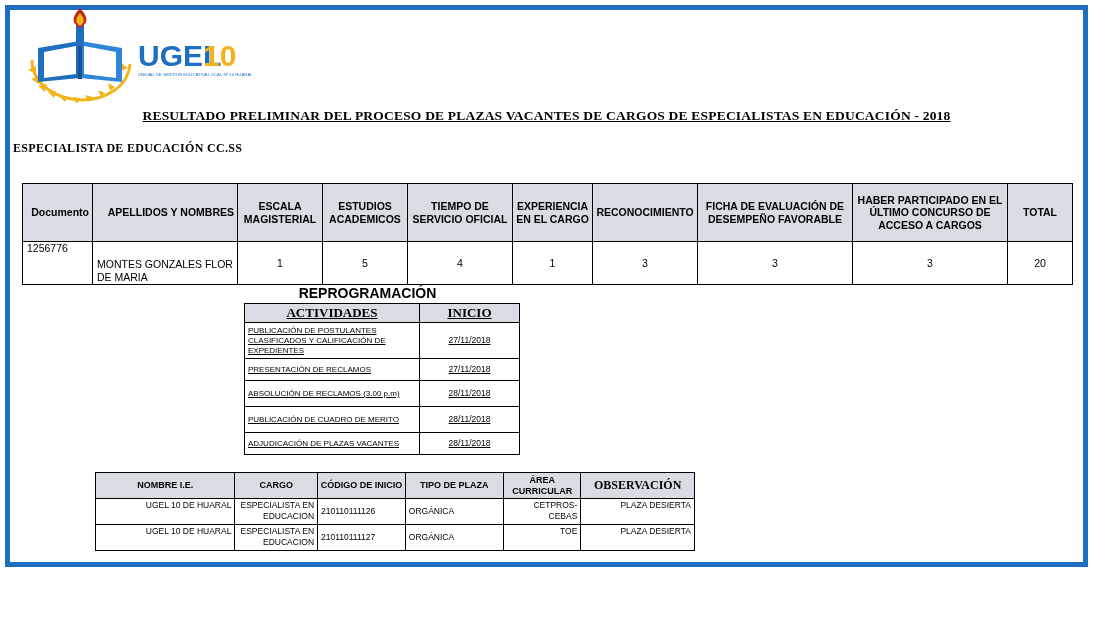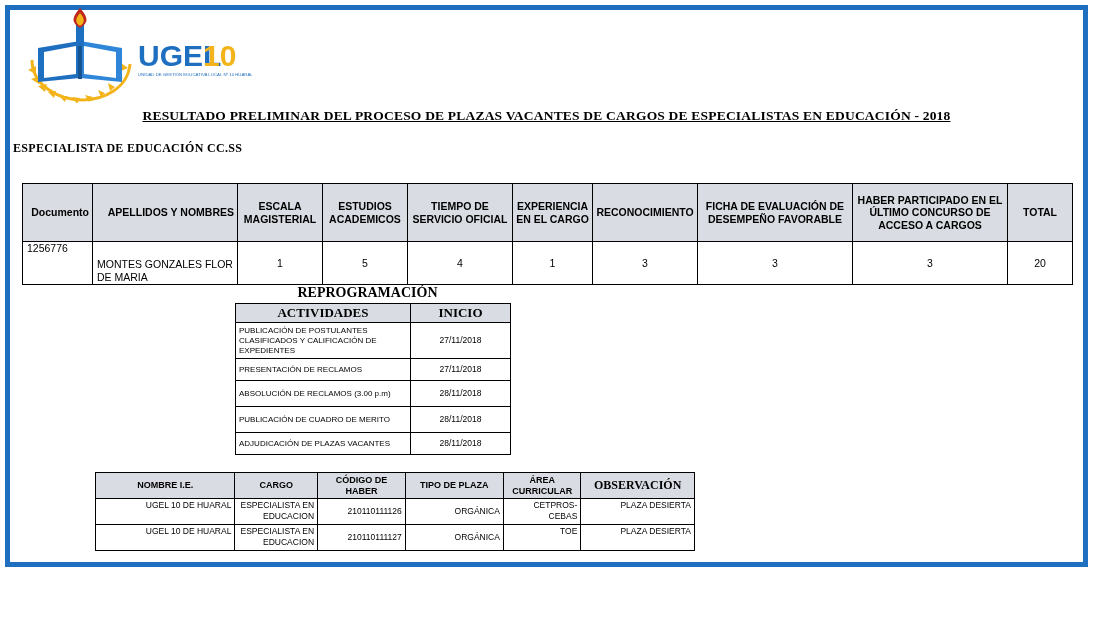--- a/index.html
+++ b/index.html
@@ -125,31 +125,32 @@
     line-height: 1.2;
   }
 
   
   .repro-title {
     position: absolute;
     left: 230px;
     top: 285px;
     width: 275px;
     text-align: center;
-    font-family: Liberation Serif, serif;
+    font-family: Liberation Sans, sans-serif;
     font-weight: bold;
     font-size: 14px;
     color: #000000;
   }
   .t-repro {
     position: absolute;
-    left: 235px;
+    left: 244px;
     top: 303px;
     width: 275px;
     table-layout: fixed;
+    text-decoration: underline;
   }
   .t-repro th, .t-repro td {
     border: 1px solid #000000;
     color: #000000;
     box-sizing: border-box;
   }
   .t-repro thead th {
     background: #d9dde3;
     font-family: "Liberation Serif", serif;
     font-weight: bold;
@@ -206,21 +207,21 @@
     background: #ffffff;
     font-family: "Liberation Sans", sans-serif;
     font-size: 8.5px;
     height: 26px;
     padding: 1px 3px;
     vertical-align: top;
     line-height: 1.25;
     text-align: right;
   }
   .t-plazas tbody td.ctr {
-    text-align: right;
+    text-align: left;
     vertical-align: middle;
   }
 
   
   .footer {
     position: absolute;
     left: 0;
     right: 0;
     top: 580px;
     text-align: center;
@@ -360,21 +361,21 @@
       <col style="width:80px">
       <col style="width:85px">
       <col style="width:95px">
       <col style="width:75px">
       <col style="width:110px">
     </colgroup>
     <thead>
       <tr>
         <th>NOMBRE I.E.</th>
         <th>CARGO</th>
-        <th>CÓDIGO DE HABER</th>
+        <th>CÓDIGO DE INICIO</th>
         <th>TIPO DE PLAZA</th>
         <th>ÁREA CURRICULAR</th>
         <th class="obs-h">OBSERVACIÓN</th>
       </tr>
     </thead>
     <tbody>
       <tr>
         <td>UGEL 10 DE HUARAL</td>
         <td>ESPECIALISTA EN EDUCACION</td>
         <td class="ctr">210110111126</td>

